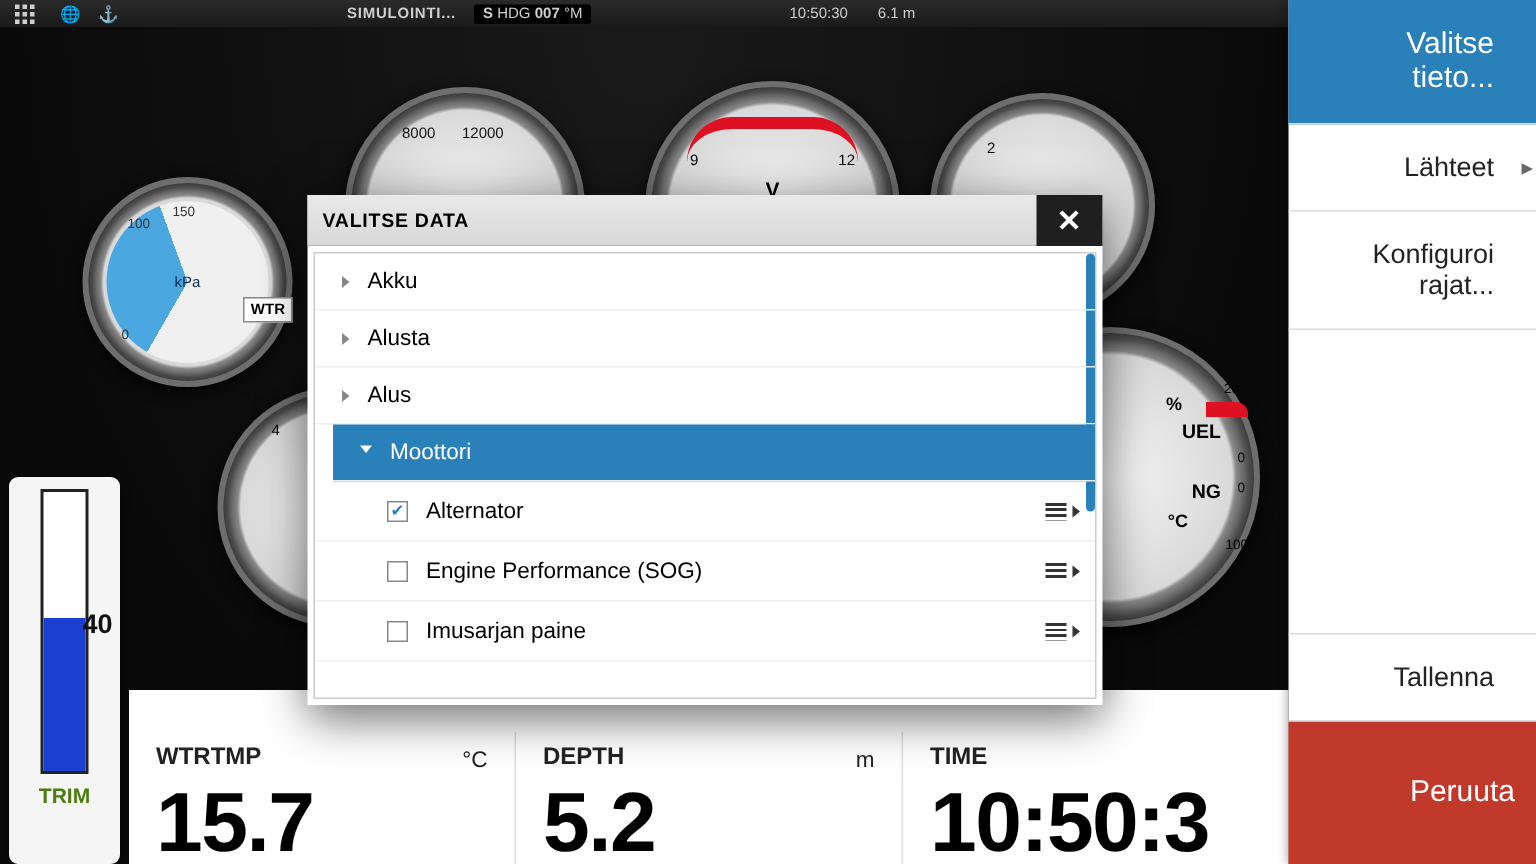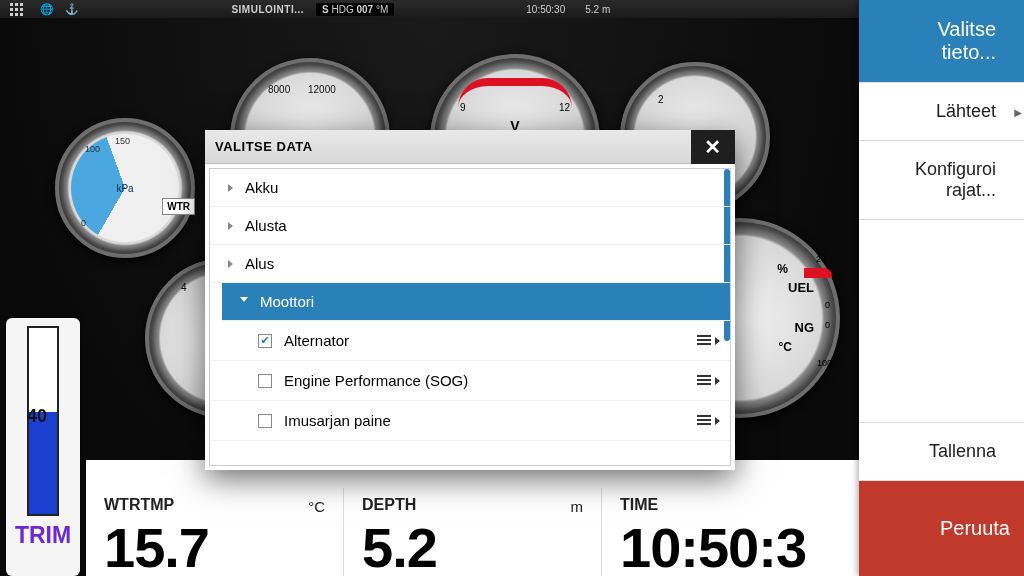--- a/index.html
+++ b/index.html
@@ -61,22 +61,22 @@
   .g6 .t4 { position:absolute; left:32px; top:20px; font-size:10px;}
 
   
   .trimwrap { position: absolute; left: 6px; top: 300px; width: 74px; height: 258px;
     background: #f5f5f5; border-radius: 6px; padding: 8px 6px; text-align: center;
     box-shadow: 0 2px 6px rgba(0,0,0,.5); }
   .trimbar { position: relative; margin: 0 auto; width: 32px; height: 190px;
     border: 2px solid #222; background: #fff; }
   .trimfill { position: absolute; bottom: 0; left: 0; right: 0; height: 55%;
     background: #1a3fd1; }
-  .trimval { position: absolute; left: -2px; top: 78px; font-size: 18px; font-weight: bold; color:#111;}
-  .trimlabel { margin-top: 6px; font-size: 23px; font-weight: bold; color: #6d28d9; }
+  .trimval { position: absolute; left: -2px; top: 78px; font-size: 18px; font-weight: bold; color:#111;padding-left:28px;}
+  .trimlabel { margin-top: 6px; font-size: 14px; font-weight: bold; color: #4d7c0f; }
 
   
   .readouts { position: absolute; left: 86px; right: 0; bottom: 0; height: 116px;
     background: #fff; display: flex; align-items: flex-end; }
   .rcol { flex: 1; padding: 8px 12px 0 18px; position: relative; }
   .rcol + .rcol { border-left: 1px solid #ddd; }
   .rlabel { font-size: 16px; font-weight: bold; color: #222; }
   .runit { position: absolute; right: 18px; top: 10px; font-size: 15px; color: #222; }
   .rvalue { font-size: 56px; font-weight: 600; color: #000; line-height: 1; margin-top: 6px;
     letter-spacing: -1px; white-space: nowrap; overflow: hidden; }
@@ -138,21 +138,21 @@
   <span class="sb-globe">🌐</span>
   <span class="sb-anchor">⚓</span>
   <span class="sb-sim">SIMULOINTI...</span>
   <span class="sb-hdg">
     <span class="s">S</span>
     <span>HDG</span>
     <b>007</b>
     <span>°M</span>
   </span>
   <span class="sb-time">10:50:30</span>
-  <span class="sb-depth">5.2 m</span>
+  <span class="sb-depth">6.1 m</span>
 </div>
 
 <div class="main">
   <div class="gauge g1">
     <div class="fill"></div>
     <span class="t100">100</span>
     <span class="t150">150</span>
     <span class="t0">0</span>
     <span class="lab">kPa</span>
     <span class="unit">WTR</span>

